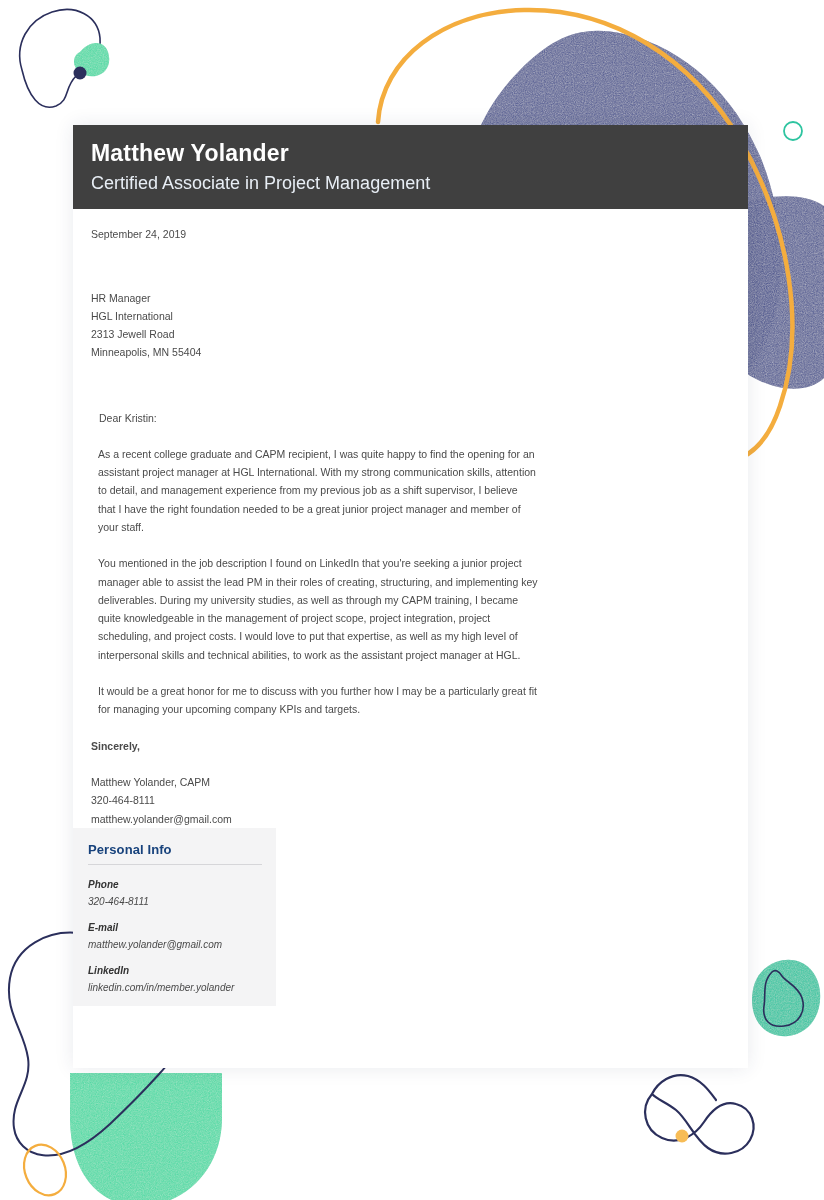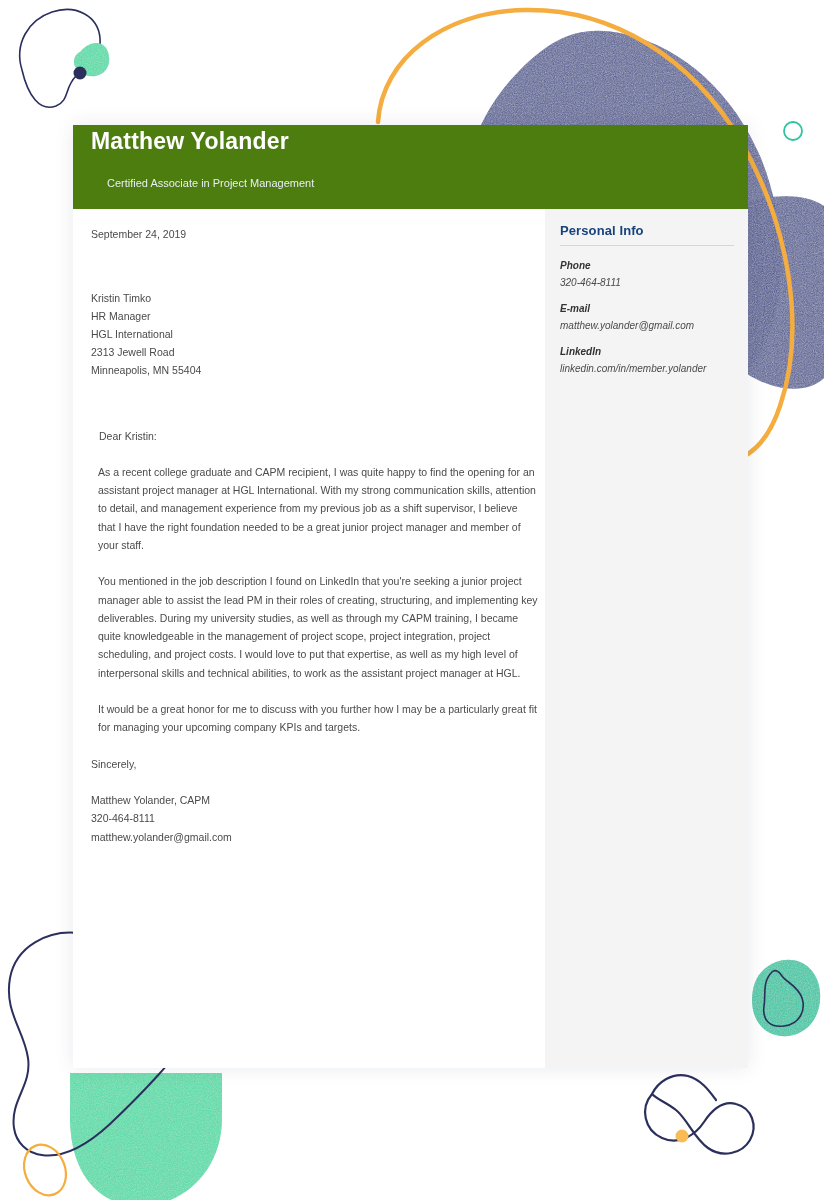--- a/index.html
+++ b/index.html
@@ -32,46 +32,46 @@
     top: 125px;
     width: 675px;
     height: 943px;
     background: #ffffff;
     z-index: 3;
     box-shadow: 0 0 18px rgba(40, 50, 90, 0.10);
   }
 
   .page-header {
     height: 84px;
-    background: #4d7c0f;
+    background: #404040;
     padding: 0 0 0 18px;
     box-sizing: border-box;
     display: flex;
     flex-direction: column;
     justify-content: center;
   }
   .header-name {
     color: #ffffff;
     font-size: 23px;
     font-weight: bold;
     letter-spacing: 0.2px;
     line-height: 1.2;
     margin: 0 0 5px 0;
   }
   .header-title {
     color: #e8eef5;
-    font-size: 11px;
+    font-size: 18px;
     font-weight: normal;
     line-height: 1.2;
-    margin: 16px;
+    margin: 0;
   }
 
   .page-body {
     display: flex;
-    flex-direction: row;
+    flex-direction: column;
     height: 859px;
   }
 
   
   .letter-col {
     width: 472px;
     padding: 18px 0 0 18px;
     box-sizing: border-box;
     flex: 0 0 auto;
   }
@@ -102,20 +102,21 @@
     line-height: 18.3px;
     margin: 0 0 18px 7px;
     width: 440px;
     text-align: left;
   }
   .closing {
     font-size: 10.5px;
     color: #4a4a4a;
     line-height: 18px;
     margin: 18px 0 18px 0;
+    font-weight: bold;
   }
   .signature-line {
     font-size: 10.5px;
     color: #4a4a4a;
     line-height: 18.5px;
   }
 
   
   .sidebar-col {
     width: 203px;
@@ -234,21 +235,20 @@
     <div class="header-title">Certified Associate in Project Management</div>
   </div>
 
   <div class="page-body">
 
     <div class="letter-col">
 
       <div class="letter-date">September 24, 2019</div>
 
       <div class="recipient-block">
-        <div class="recipient-line">Kristin Timko</div>
         <div class="recipient-line">HR Manager</div>
         <div class="recipient-line">HGL International</div>
         <div class="recipient-line">2313 Jewell Road</div>
         <div class="recipient-line">Minneapolis, MN 55404</div>
       </div>
 
       <div class="salutation">Dear Kristin:</div>
 
       <p class="letter-para">As a recent college graduate and CAPM recipient, I was quite happy to find the opening for an assistant project manager at HGL International. With my strong communication skills, attention to detail, and management experience from my previous job as a shift supervisor, I believe that I have the right foundation needed to be a great junior project manager and member of your staff.</p>
       <p class="letter-para">You mentioned in the job description I found on LinkedIn that you're seeking a junior project manager able to assist the lead PM in their roles of creating, structuring, and implementing key deliverables. During my university studies, as well as through my CAPM training, I became quite knowledgeable in the management of project scope, project integration, project scheduling, and project costs. I would love to put that expertise, as well as my high level of interpersonal skills and technical abilities, to work as the assistant project manager at HGL.</p>

